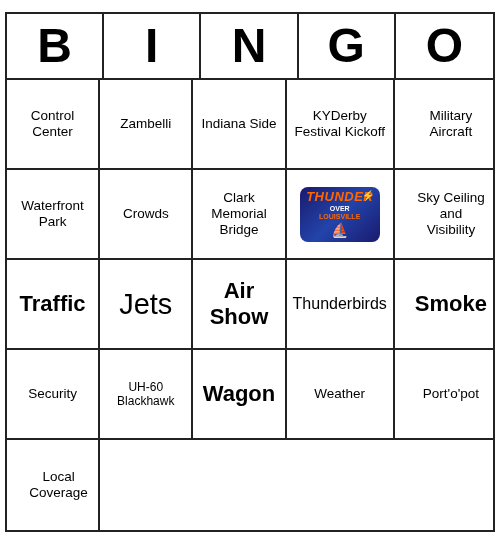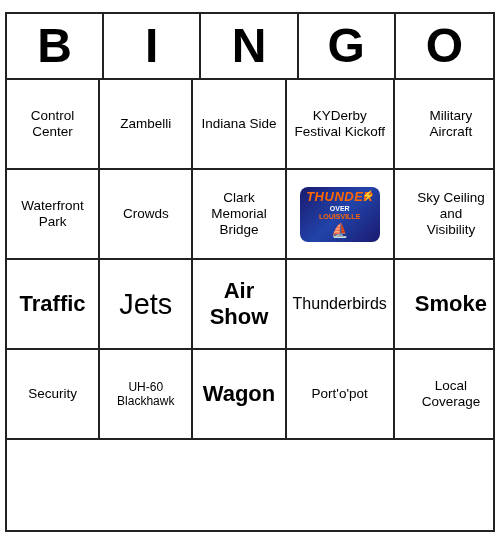--- a/index.html
+++ b/index.html
@@ -151,16 +151,17 @@
     <div class="bingo-cell large-text">Traffic</div>
 
     <div class="bingo-cell" style="font-size:29px;font-weight:normal;">Jets</div>
     <div class="bingo-cell large-text">Air Show</div>
     <div class="bingo-cell" style="font-size:16px;">Thunderbirds</div>
     <div class="bingo-cell large-text">Smoke</div>
     <div class="bingo-cell">Security</div>
 
     <div class="bingo-cell" style="font-size:12px;">UH-60 Blackhawk</div>
     <div class="bingo-cell large-text">Wagon</div>
+    <div class="bingo-cell">Weather</div>
     <div class="bingo-cell">Port'o'pot</div>
     <div class="bingo-cell">Local Coverage</div>
   </div>
 </div>
 
 </body></html>

